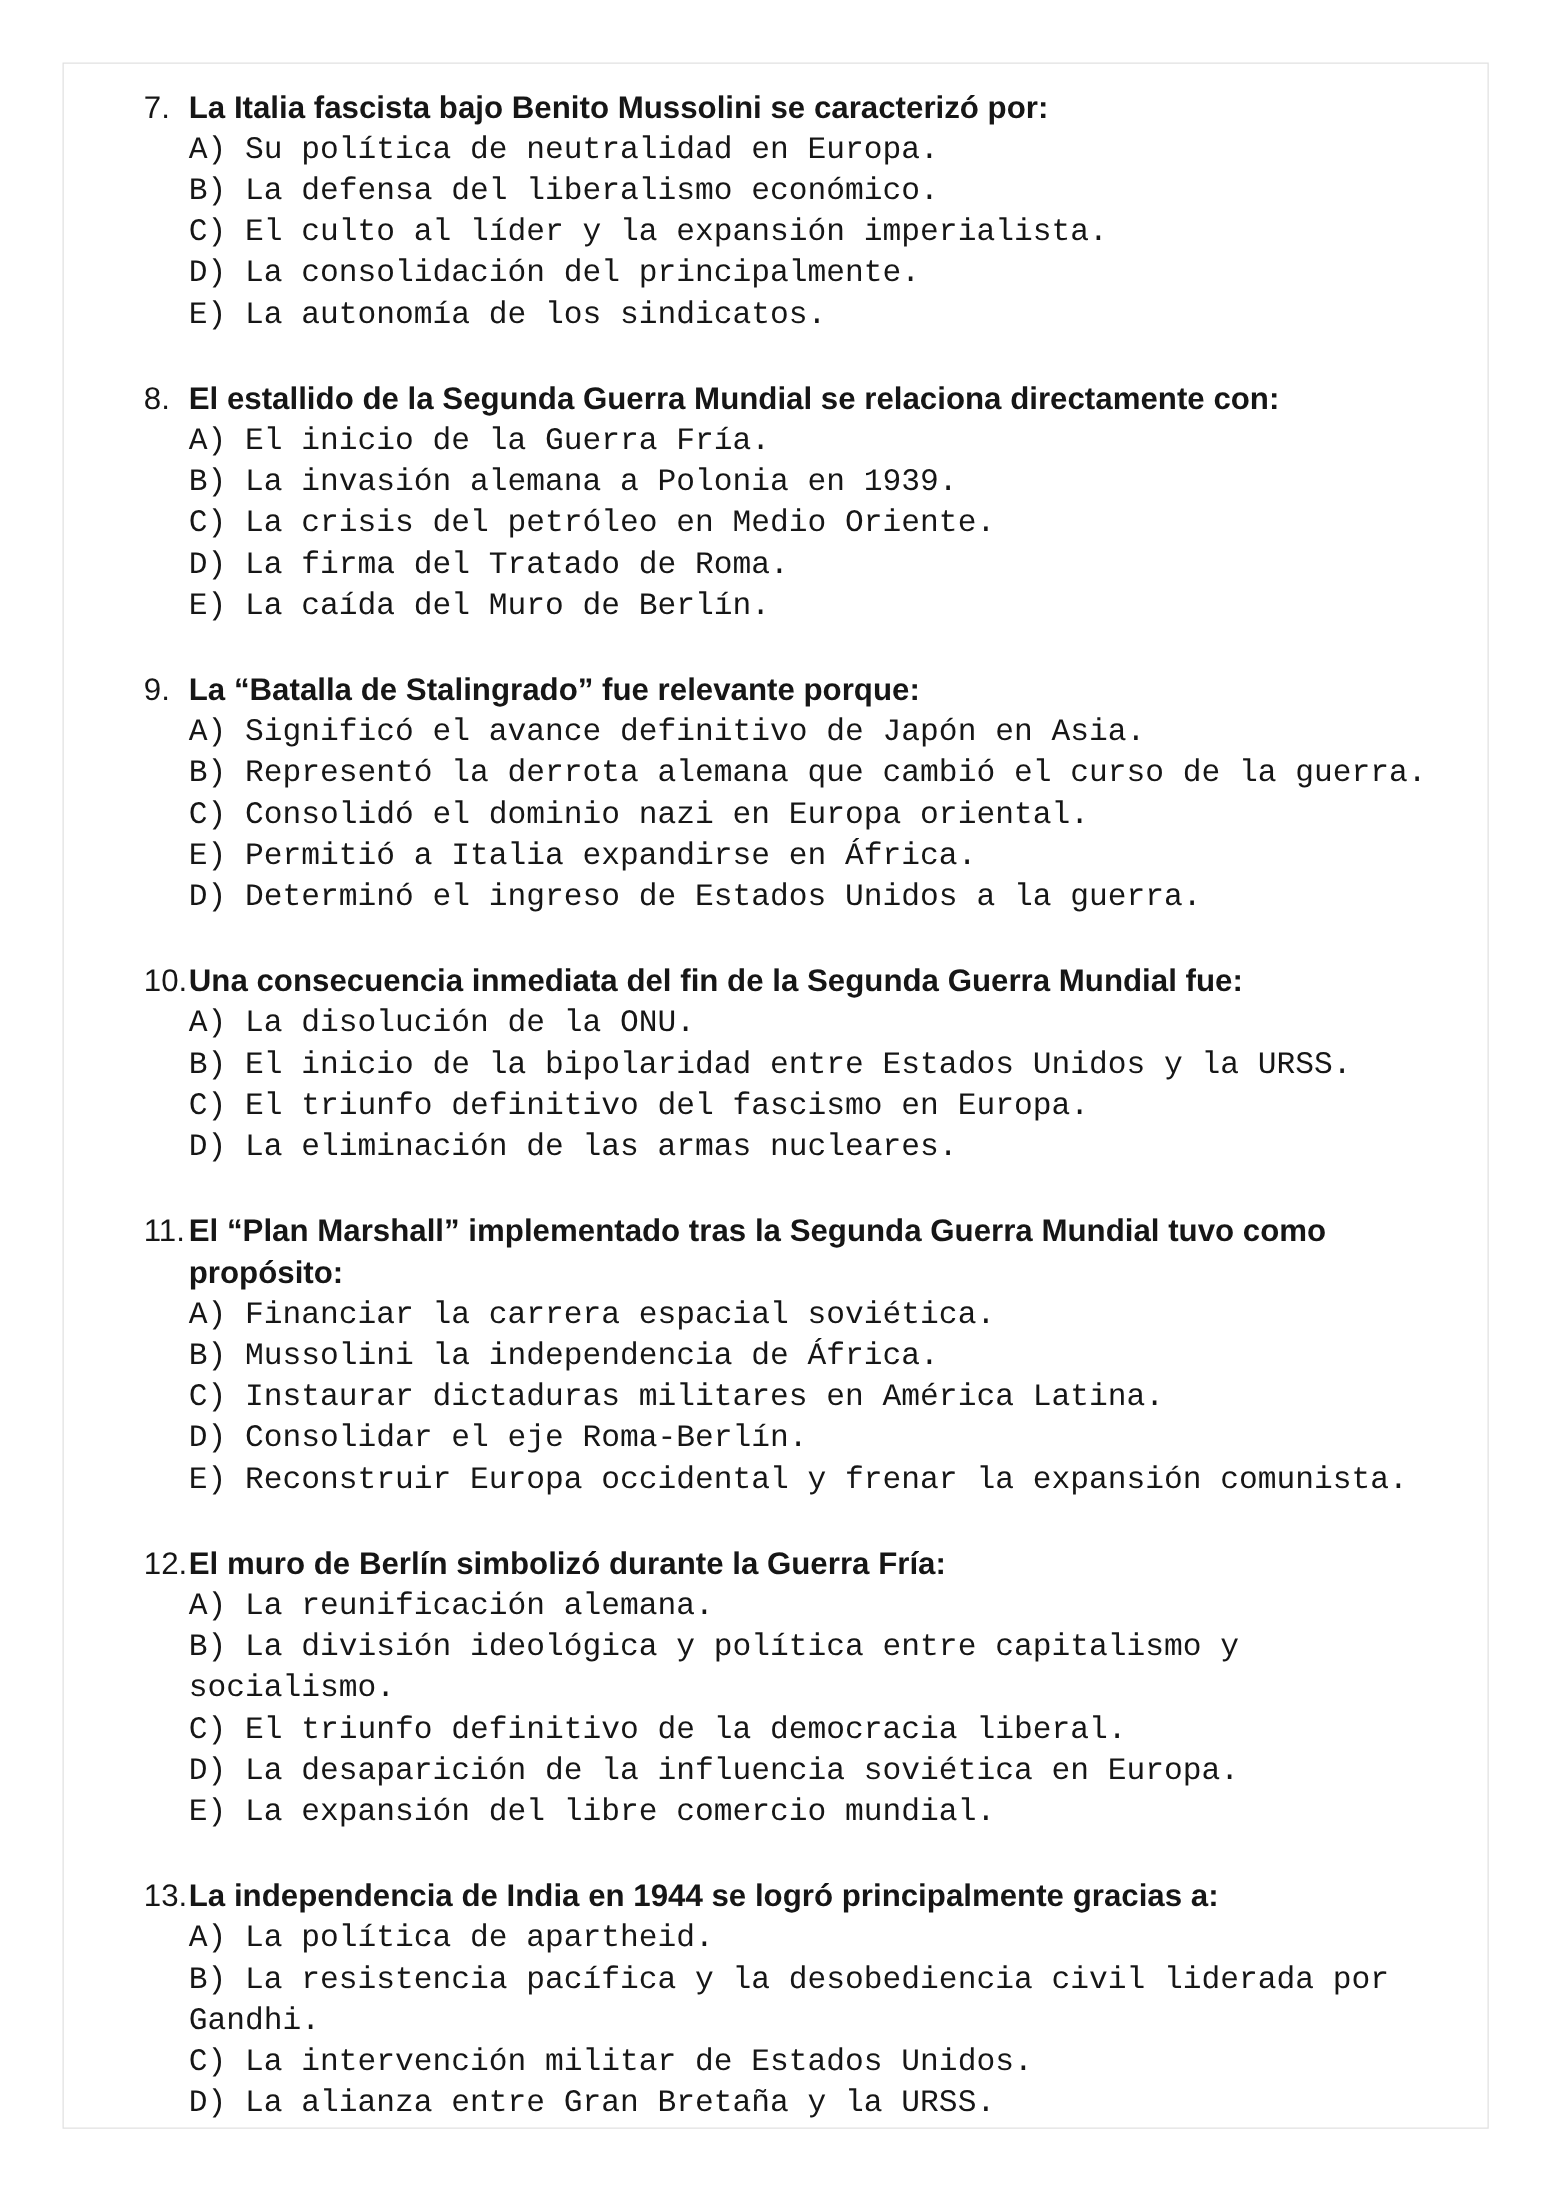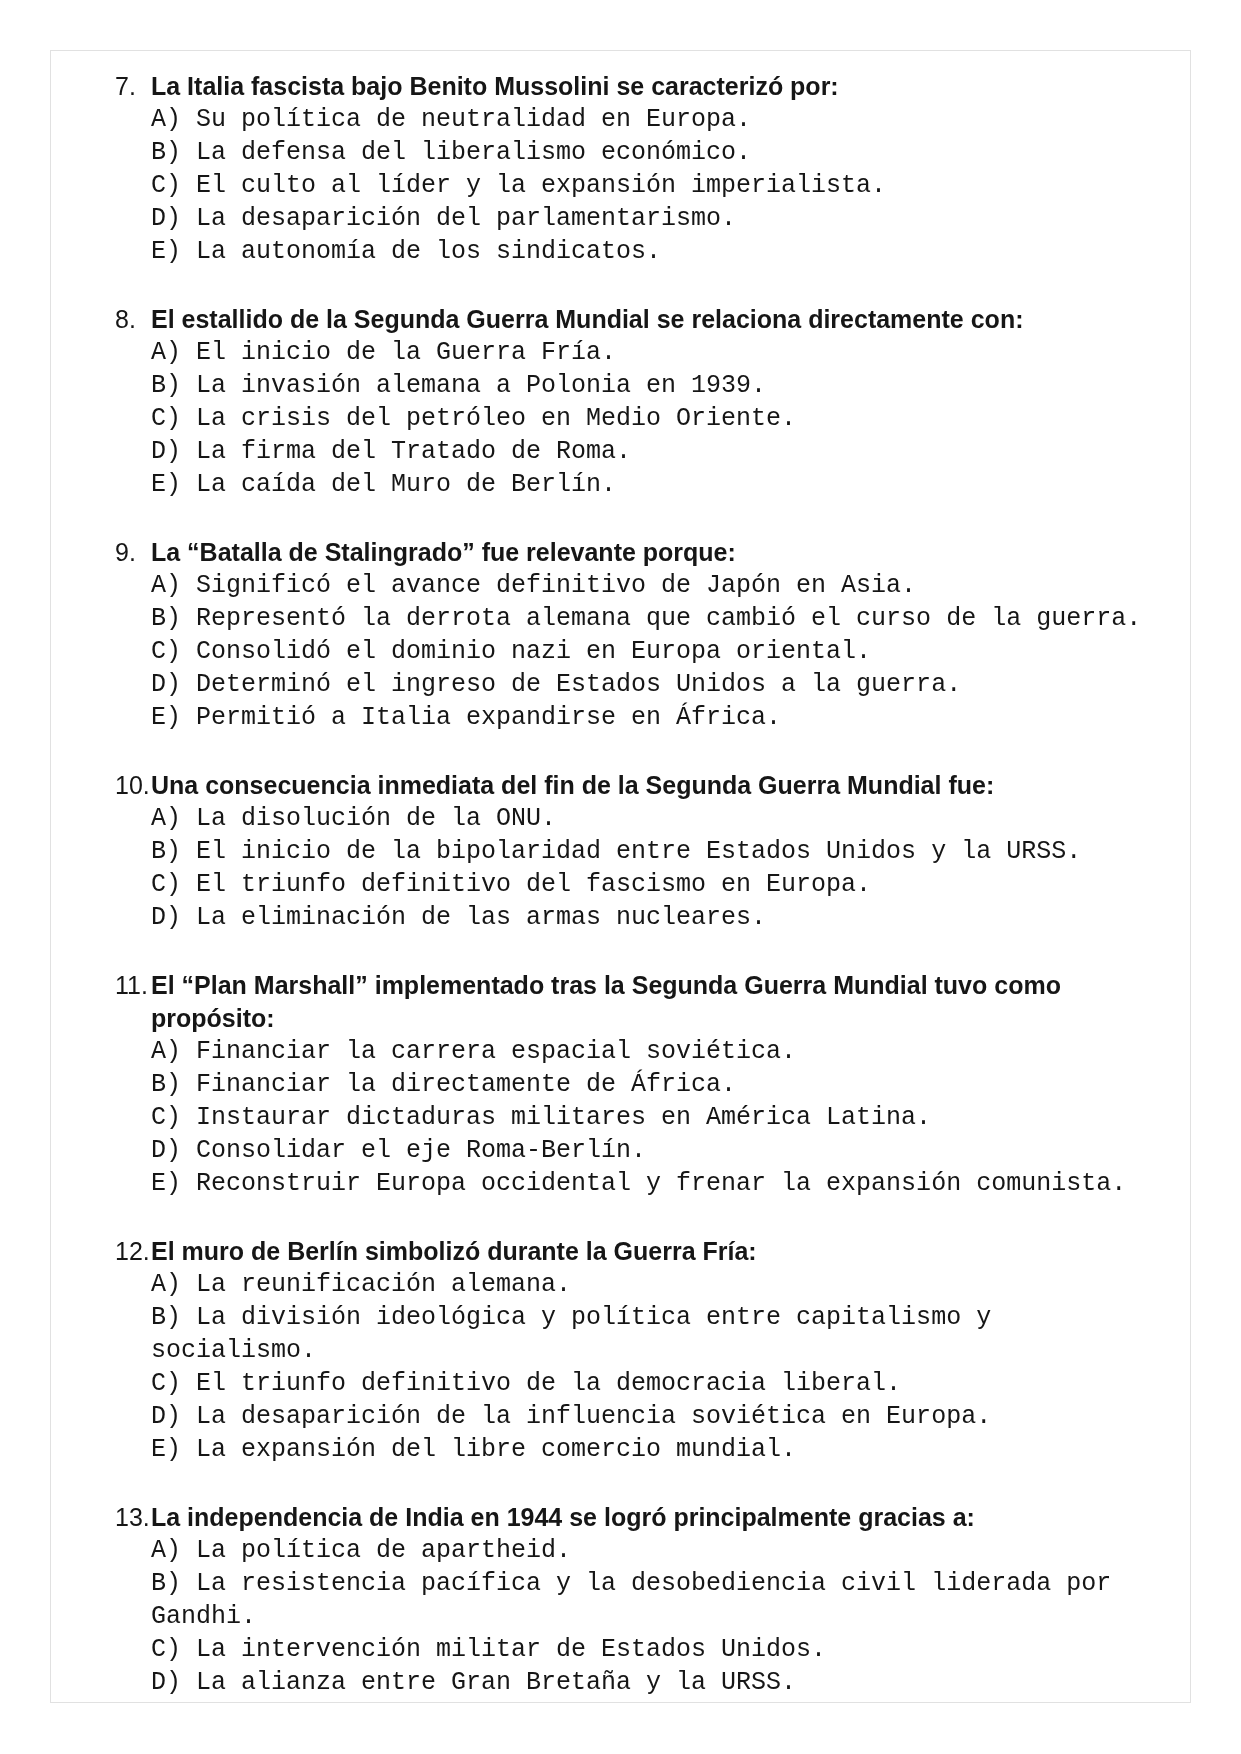--- a/index.html
+++ b/index.html
@@ -54,21 +54,21 @@
 <div class="page-card">
 
   <div class="question">
     <div class="q-title">
       <span class="q-num">7.</span>
       <span class="q-text">La Italia fascista bajo Benito Mussolini se caracterizó por:</span>
     </div>
     <div class="option">A) Su política de neutralidad en Europa.</div>
     <div class="option">B) La defensa del liberalismo económico.</div>
     <div class="option">C) El culto al líder y la expansión imperialista.</div>
-    <div class="option">D) La desaparición del parlamentarismo.</div>
+    <div class="option">D) La consolidación del principalmente.</div>
     <div class="option">E) La autonomía de los sindicatos.</div>
   </div>
 
   <div class="question">
     <div class="q-title">
       <span class="q-num">8.</span>
       <span class="q-text">El estallido de la Segunda Guerra Mundial se relaciona directamente con:</span>
     </div>
     <div class="option">A) El inicio de la Guerra Fría.</div>
     <div class="option">B) La invasión alemana a Polonia en 1939.</div>
@@ -78,42 +78,42 @@
   </div>
 
   <div class="question">
     <div class="q-title">
       <span class="q-num">9.</span>
       <span class="q-text">La “Batalla de Stalingrado” fue relevante porque:</span>
     </div>
     <div class="option">A) Significó el avance definitivo de Japón en Asia.</div>
     <div class="option">B) Representó la derrota alemana que cambió el curso de la guerra.</div>
     <div class="option">C) Consolidó el dominio nazi en Europa oriental.</div>
+    <div class="option">E) Permitió a Italia expandirse en África.</div>
     <div class="option">D) Determinó el ingreso de Estados Unidos a la guerra.</div>
-    <div class="option">E) Permitió a Italia expandirse en África.</div>
   </div>
 
   <div class="question">
     <div class="q-title">
       <span class="q-num">10.</span>
       <span class="q-text">Una consecuencia inmediata del fin de la Segunda Guerra Mundial fue:</span>
     </div>
     <div class="option">A) La disolución de la ONU.</div>
     <div class="option">B) El inicio de la bipolaridad entre Estados Unidos y la URSS.</div>
     <div class="option">C) El triunfo definitivo del fascismo en Europa.</div>
     <div class="option">D) La eliminación de las armas nucleares.</div>
   </div>
 
   <div class="question">
     <div class="q-title">
       <span class="q-num">11.</span>
       <span class="q-text">El “Plan Marshall” implementado tras la Segunda Guerra Mundial tuvo como propósito:</span>
     </div>
     <div class="option">A) Financiar la carrera espacial soviética.</div>
-    <div class="option">B) Financiar la directamente de África.</div>
+    <div class="option">B) Mussolini la independencia de África.</div>
     <div class="option">C) Instaurar dictaduras militares en América Latina.</div>
     <div class="option">D) Consolidar el eje Roma-Berlín.</div>
     <div class="option">E) Reconstruir Europa occidental y frenar la expansión comunista.</div>
   </div>
 
   <div class="question">
     <div class="q-title">
       <span class="q-num">12.</span>
       <span class="q-text">El muro de Berlín simbolizó durante la Guerra Fría:</span>
     </div>

